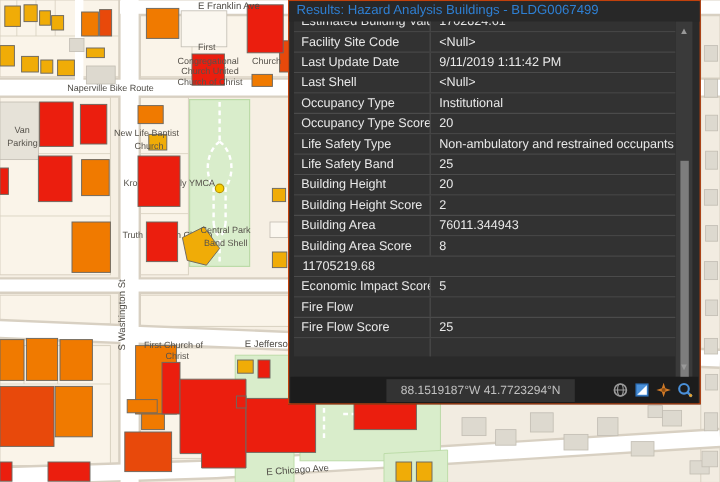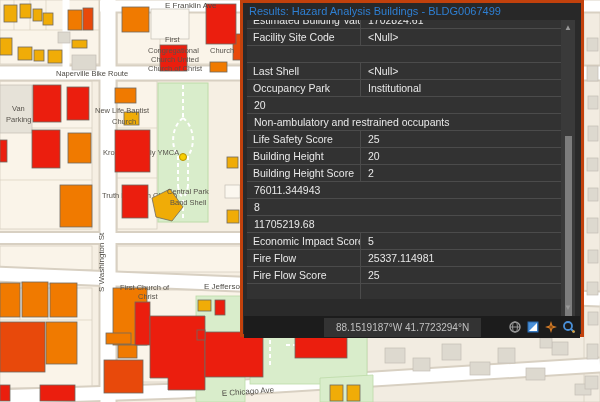--- a/index.html
+++ b/index.html
@@ -2,21 +2,21 @@
 <html><head>
 <meta charset="utf-8">
 <style>
   html,body{margin:0;padding:0;background:#888;}
   .stage{position:relative;width:600px;height:402px;overflow:hidden;
          font-family:"Liberation Sans",sans-serif;background:#F6EFE3;}
   .stage svg text{font-family:"Liberation Sans",sans-serif;}
 
   
   .popup{position:absolute;left:240px;top:0;width:344px;height:337px;
-         background:#2A2A2A;border:3px solid #c2410c;box-sizing:border-box;}
+         background:#2A2A2A;border:1px solid #c2410c;box-sizing:border-box;}
   .titlebar{height:17px;line-height:17px;padding-left:6px;background:#282828;
             color:#2E7FD2;font-size:11px;white-space:nowrap;overflow:hidden;}
   .table-wrap{position:absolute;left:4px;top:17px;width:318px;height:296px;
               overflow:hidden;background:#2A2A2A;}
   .trow{display:flex;height:17px;box-sizing:border-box;background:#323232;
         border-bottom:1px solid #4B4B4B;font-size:10.5px;color:#E8E8E8;}
   .trow.clipped{margin-top:-8px;}
   .trow.empty{border-bottom:none;height:15px;}
   .tlabel{width:114px;box-sizing:border-box;border-right:1px solid #4B4B4B;
           padding-left:6px;line-height:16px;white-space:nowrap;overflow:hidden;}
@@ -228,63 +228,68 @@
     <div class="table-wrap">
       <div class="trow clipped">
         <div class="tlabel">Estimated Building Value</div>
         <div class="tvalue">1702824.61</div>
       </div>
       <div class="trow">
         <div class="tlabel">Facility Site Code</div>
         <div class="tvalue">&lt;Null&gt;</div>
       </div>
       <div class="trow">
+        <div class="tlabel">Last Update Date</div>
+        <div class="tvalue">9/11/2019 1:11:42 PM</div>
       </div>
       <div class="trow">
         <div class="tlabel">Last Shell</div>
         <div class="tvalue">&lt;Null&gt;</div>
       </div>
       <div class="trow">
-        <div class="tlabel">Occupancy Park</div>
+        <div class="tlabel">Occupancy Type</div>
         <div class="tvalue">Institutional</div>
       </div>
       <div class="trow">
+        <div class="tlabel">Occupancy Type Score</div>
         <div class="tvalue">20</div>
       </div>
       <div class="trow">
+        <div class="tlabel">Life Safety Type</div>
         <div class="tvalue">Non-ambulatory and restrained occupants</div>
       </div>
       <div class="trow">
-        <div class="tlabel">Life Safety Score</div>
+        <div class="tlabel">Life Safety Band</div>
         <div class="tvalue">25</div>
       </div>
       <div class="trow">
         <div class="tlabel">Building Height</div>
         <div class="tvalue">20</div>
       </div>
       <div class="trow">
         <div class="tlabel">Building Height Score</div>
         <div class="tvalue">2</div>
       </div>
       <div class="trow">
+        <div class="tlabel">Building Area</div>
         <div class="tvalue">76011.344943</div>
       </div>
       <div class="trow">
+        <div class="tlabel">Building Area Score</div>
         <div class="tvalue">8</div>
       </div>
       <div class="trow">
         <div class="tvalue">11705219.68</div>
       </div>
       <div class="trow">
         <div class="tlabel">Economic Impact Score</div>
         <div class="tvalue">5</div>
       </div>
       <div class="trow">
         <div class="tlabel">Fire Flow</div>
-        <div class="tvalue">25337.114981</div>
       </div>
       <div class="trow">
         <div class="tlabel">Fire Flow Score</div>
         <div class="tvalue">25</div>
       </div>
       <div class="trow empty">
         <div class="tlabel"></div>
         <div class="tvalue"></div>
       </div>
     </div>

